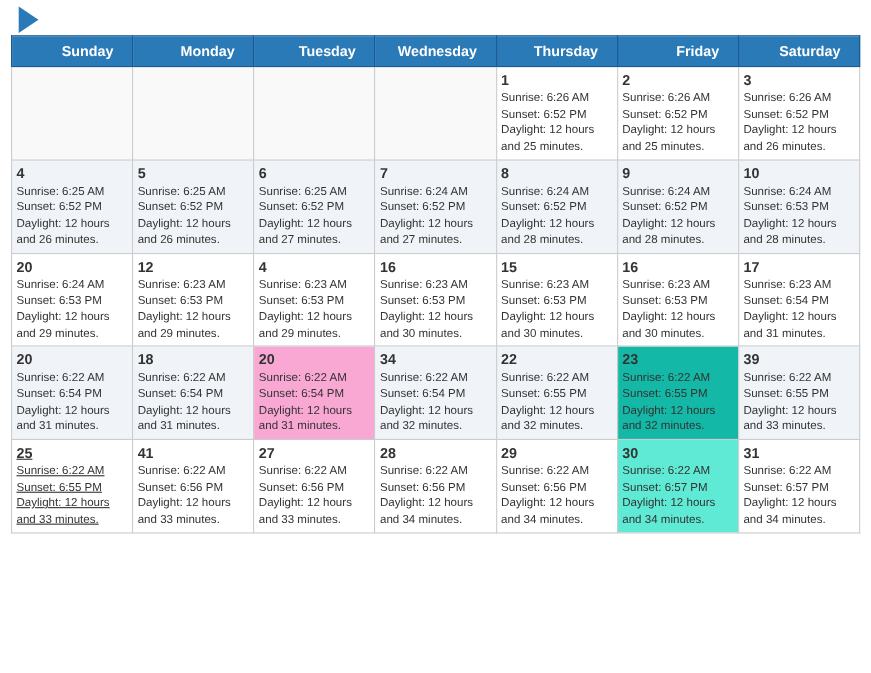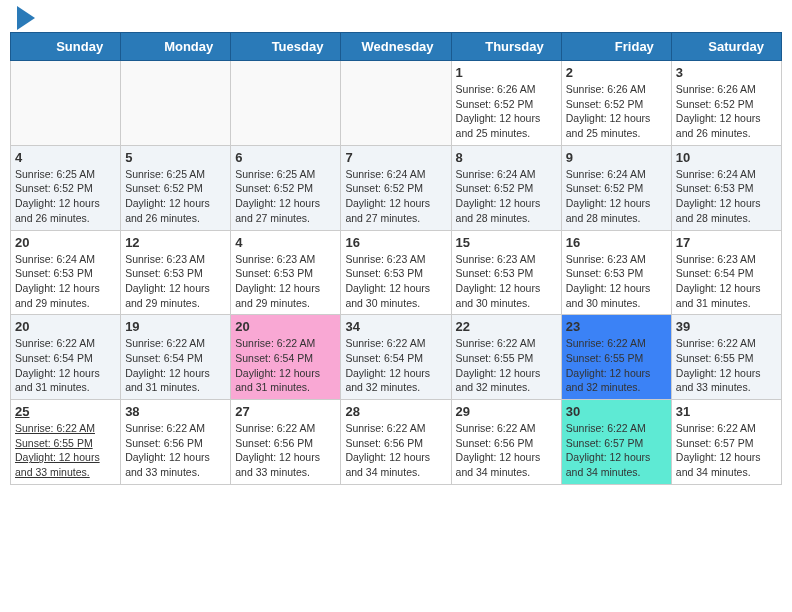--- a/index.html
+++ b/index.html
@@ -264,21 +264,21 @@
       </tr>
       <tr>
         <td style="background: rgb(240, 244, 248);">
           <span class="day-number">20</span>
           <div class="day-info" style="white-space: pre-line;">Sunrise: 6:22 AM
 Sunset: 6:54 PM
 Daylight: 12 hours
 and 31 minutes.</div>
         </td>
         <td style="background: rgb(240, 244, 248);">
-          <span class="day-number">19</span>
+          <span class="day-number">18</span>
           <div class="day-info" style="white-space: pre-line;">Sunrise: 6:22 AM
 Sunset: 6:54 PM
 Daylight: 12 hours
 and 31 minutes.</div>
         </td>
         <td style="background: #f9a8d4; margin-left: 48px;">
           <span class="day-number">20</span>
           <div class="day-info" style="white-space: pre-line;">Sunrise: 6:22 AM
 Sunset: 6:54 PM
 Daylight: 12 hours
@@ -291,21 +291,21 @@
 Daylight: 12 hours
 and 32 minutes.</div>
         </td>
         <td style="background: rgb(240, 244, 248);">
           <span class="day-number">22</span>
           <div class="day-info" style="white-space: pre-line;">Sunrise: 6:22 AM
 Sunset: 6:55 PM
 Daylight: 12 hours
 and 32 minutes.</div>
         </td>
-        <td style="background: #3b82f6;">
+        <td style="background: #14b8a6;">
           <span class="day-number">23</span>
           <div class="day-info" style="white-space: pre-line;">Sunrise: 6:22 AM
 Sunset: 6:55 PM
 Daylight: 12 hours
 and 32 minutes.</div>
         </td>
         <td style="background: rgb(240, 244, 248);">
           <span class="day-number">39</span>
           <div class="day-info" style="white-space: pre-line;">Sunrise: 6:22 AM
 Sunset: 6:55 PM
@@ -315,21 +315,21 @@
       </tr>
       <tr>
         <td style="background: rgb(255, 255, 255); text-decoration: underline;">
           <span class="day-number">25</span>
           <div class="day-info" style="white-space: pre-line;">Sunrise: 6:22 AM
 Sunset: 6:55 PM
 Daylight: 12 hours
 and 33 minutes.</div>
         </td>
         <td style="background: rgb(255, 255, 255);">
-          <span class="day-number">38</span>
+          <span class="day-number">41</span>
           <div class="day-info" style="white-space: pre-line;">Sunrise: 6:22 AM
 Sunset: 6:56 PM
 Daylight: 12 hours
 and 33 minutes.</div>
         </td>
         <td style="background: rgb(255, 255, 255);">
           <span class="day-number">27</span>
           <div class="day-info" style="white-space: pre-line;">Sunrise: 6:22 AM
 Sunset: 6:56 PM
 Daylight: 12 hours

